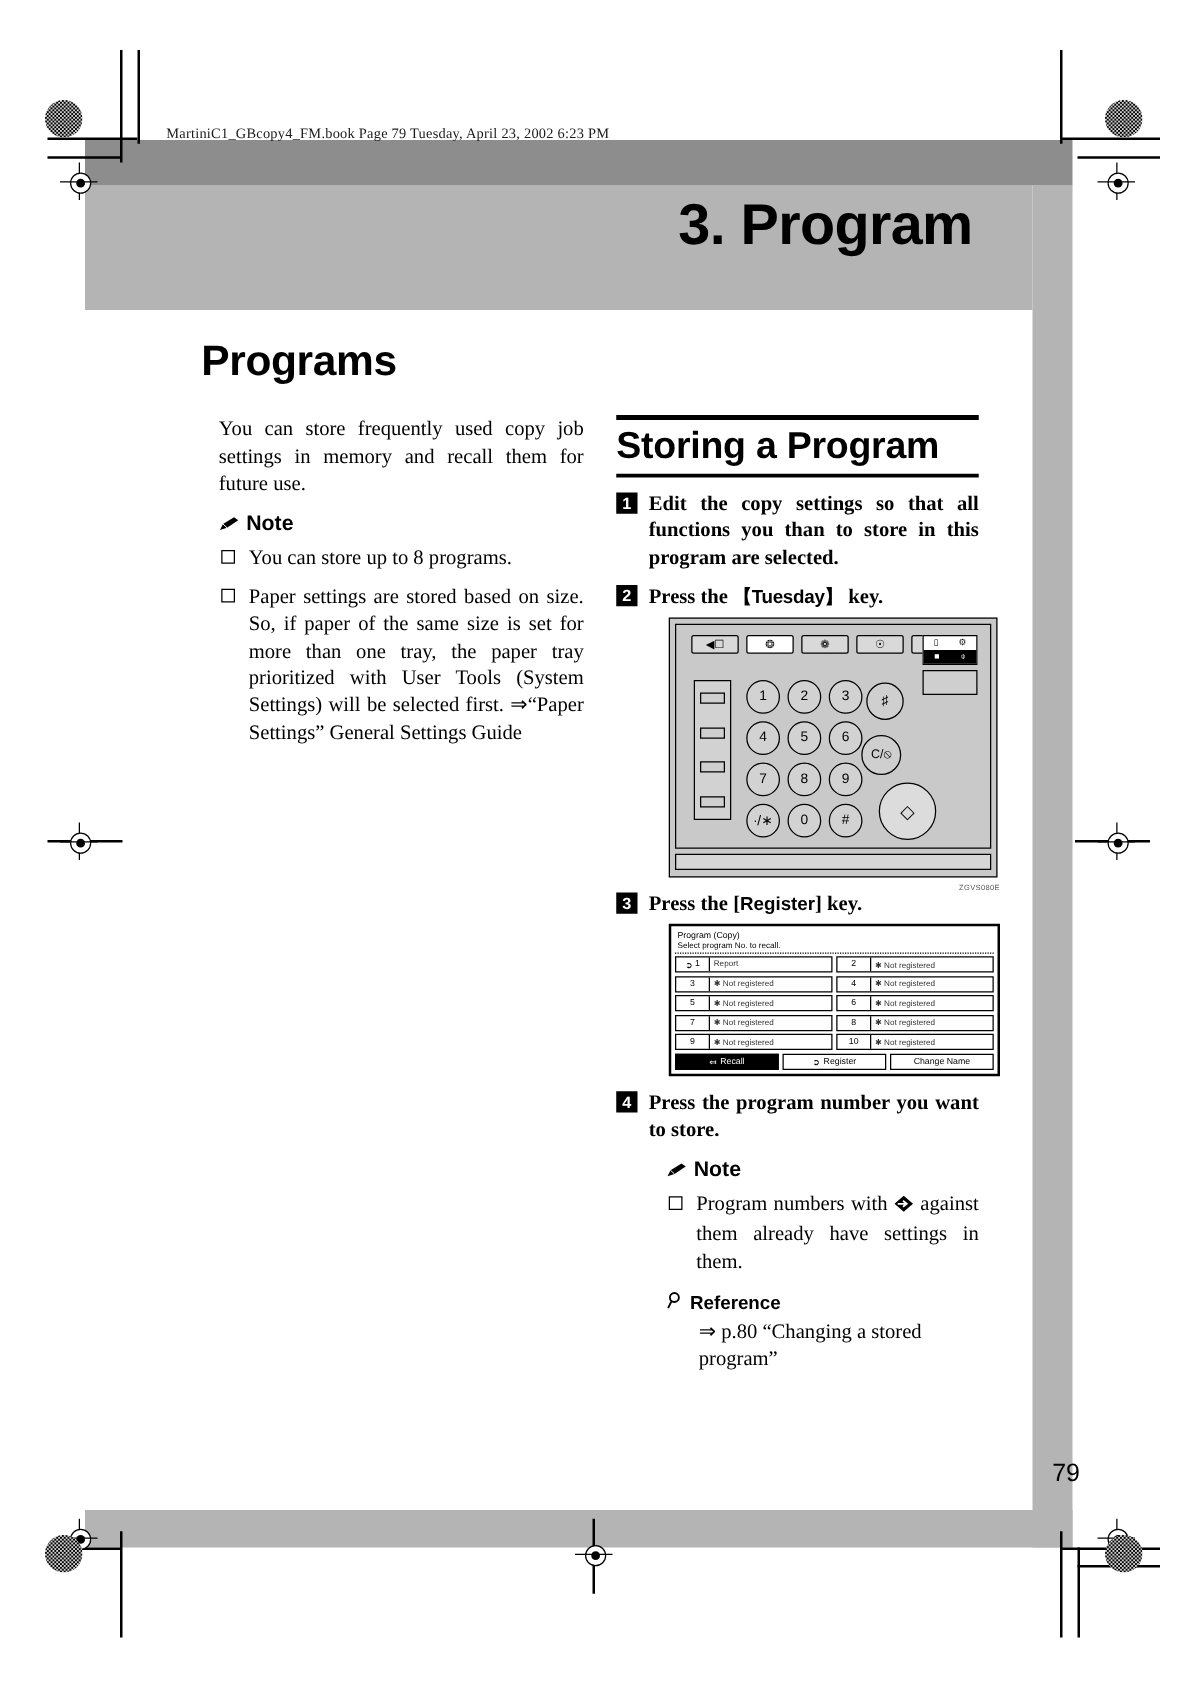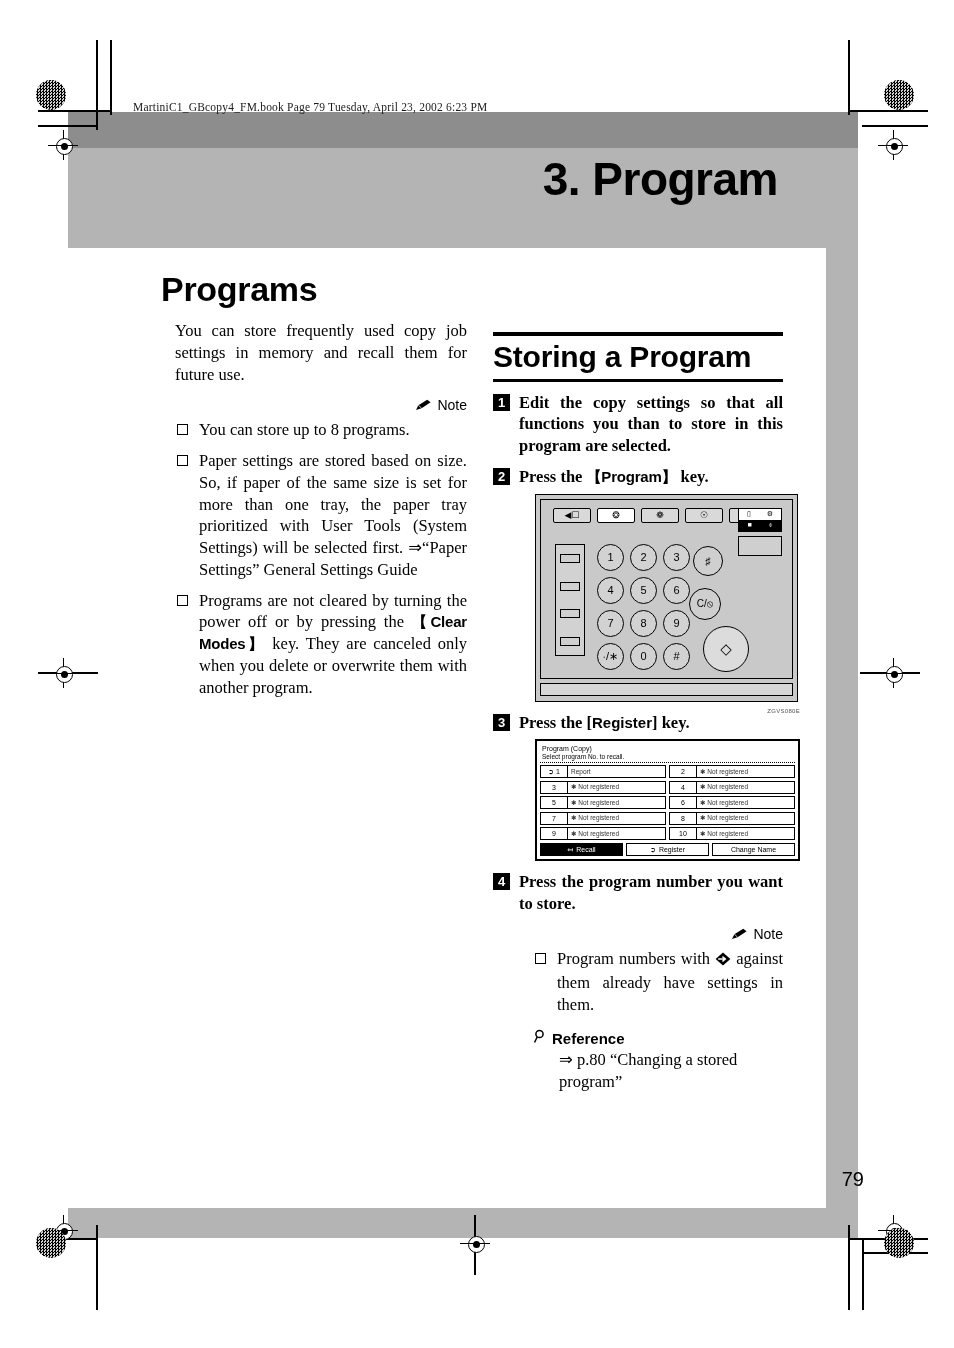--- a/index.html
+++ b/index.html
@@ -30,28 +30,28 @@
   .band-bottom{position:absolute;left:68px;top:1208px;width:790px;height:30px;background:#b4b4b4;}
 
   .hdr-text{position:absolute;left:133px;top:101px;font-size:11.5px;
      font-family:"Liberation Serif",serif;color:#1a1a1a;letter-spacing:.2px;white-space:nowrap;}
 
   .chapter-title{position:absolute;right:176px;top:152px;font-size:46px;font-weight:bold;
      font-family:"Liberation Sans",sans-serif;letter-spacing:-.5px;}
   .page-head{position:absolute;left:161px;top:270px;font-size:34px;font-weight:bold;
       font-family:"Liberation Sans",sans-serif;letter-spacing:-.3px;}
 
-  .col-left{position:absolute;left:175px;top:320px;width:292px;}
+  .col-left{position:absolute;left:175px;top:332px;width:292px;}
   .col-right{position:absolute;left:493px;top:332px;width:290px;}
 
   p.body{margin:0 0 10px 0;font-size:16.5px;line-height:1.32;text-align:justify;
      font-family:"Liberation Serif",serif;}
 
   .note-head{display:flex;align-items:center;gap:5px;margin:12px 0 6px 0;
-     font-family:"Liberation Sans",sans-serif;font-weight:normal;font-size:14px;justify-content:flex-end;}
+     font-family:"Liberation Sans",sans-serif;font-weight:bold;font-size:17px;}
   .pencil{display:inline-block;width:17px;height:13px;position:relative;}
   .pencil svg{display:block;}
 
   ul.bullets{list-style:none;margin:0;padding:0;}
   ul.bullets li{position:relative;padding-left:24px;margin-bottom:9px;
      font-size:16.5px;line-height:1.32;text-align:justify;}
   ul.bullets li::before{content:"";position:absolute;left:2px;top:5px;width:9px;height:9px;
      border:1.6px solid #000;}
 
   .kb{font-family:"Liberation Sans",sans-serif;font-weight:bold;font-size:15px;
@@ -210,44 +210,41 @@
         <path d="M1 11 L3.4 6.2 L12.2 0.8 L15.6 3.2 L6.6 9.2 Z" fill="#000"></path>
         <path d="M3.4 6.2 L6.6 9.2" stroke="#fff" stroke-width="0.8"></path>
       </svg>
     </span>
     <span>Note</span>
   </div>
 
   <ul class="bullets">
     <li>You can store up to 8 programs.</li>
     <li>Paper settings are stored based on size. So, if paper of the same size is set for more than one tray, the paper tray prioritized with User Tools (System Settings) will be selected first. ⇒“Paper Settings” General Settings Guide</li>
-    <li>
-      <span>Programs are not cleared by turning the power off or by pressing the </span><span class="kb">【<span>Clear Modes</span>】</span><span> key. They are canceled only when you delete or overwrite them with another program.</span>
-    </li>
   </ul>
 </div>
 
 <div class="col-right">
 
   <div class="sec-title-wrap">
     <div class="rule-top"></div>
     <div class="sec-title">Storing a Program</div>
     <div class="rule-bot"></div>
   </div>
 
   <ol class="steps">
 
     <li>
       <span class="stepnum">1</span>
       <div class="steptext">Edit the copy settings so that all functions you than to store in this program are selected.</div>
     </li>
 
     <li>
       <span class="stepnum">2</span>
-      <div class="steptext">Press the <span class="kb">【<span>Program</span>】</span> key.</div>
+      <div class="steptext">Press the <span class="kb">【<span>Tuesday</span>】</span> key.</div>
 
       <div class="fig">
         <div class="panel">
           <div class="panel-inner">
 
             <div class="tabrow">
               <div class="tab">
                   <span class="g">◀☐</span>
                 </div>
               <div class="tab sel">

